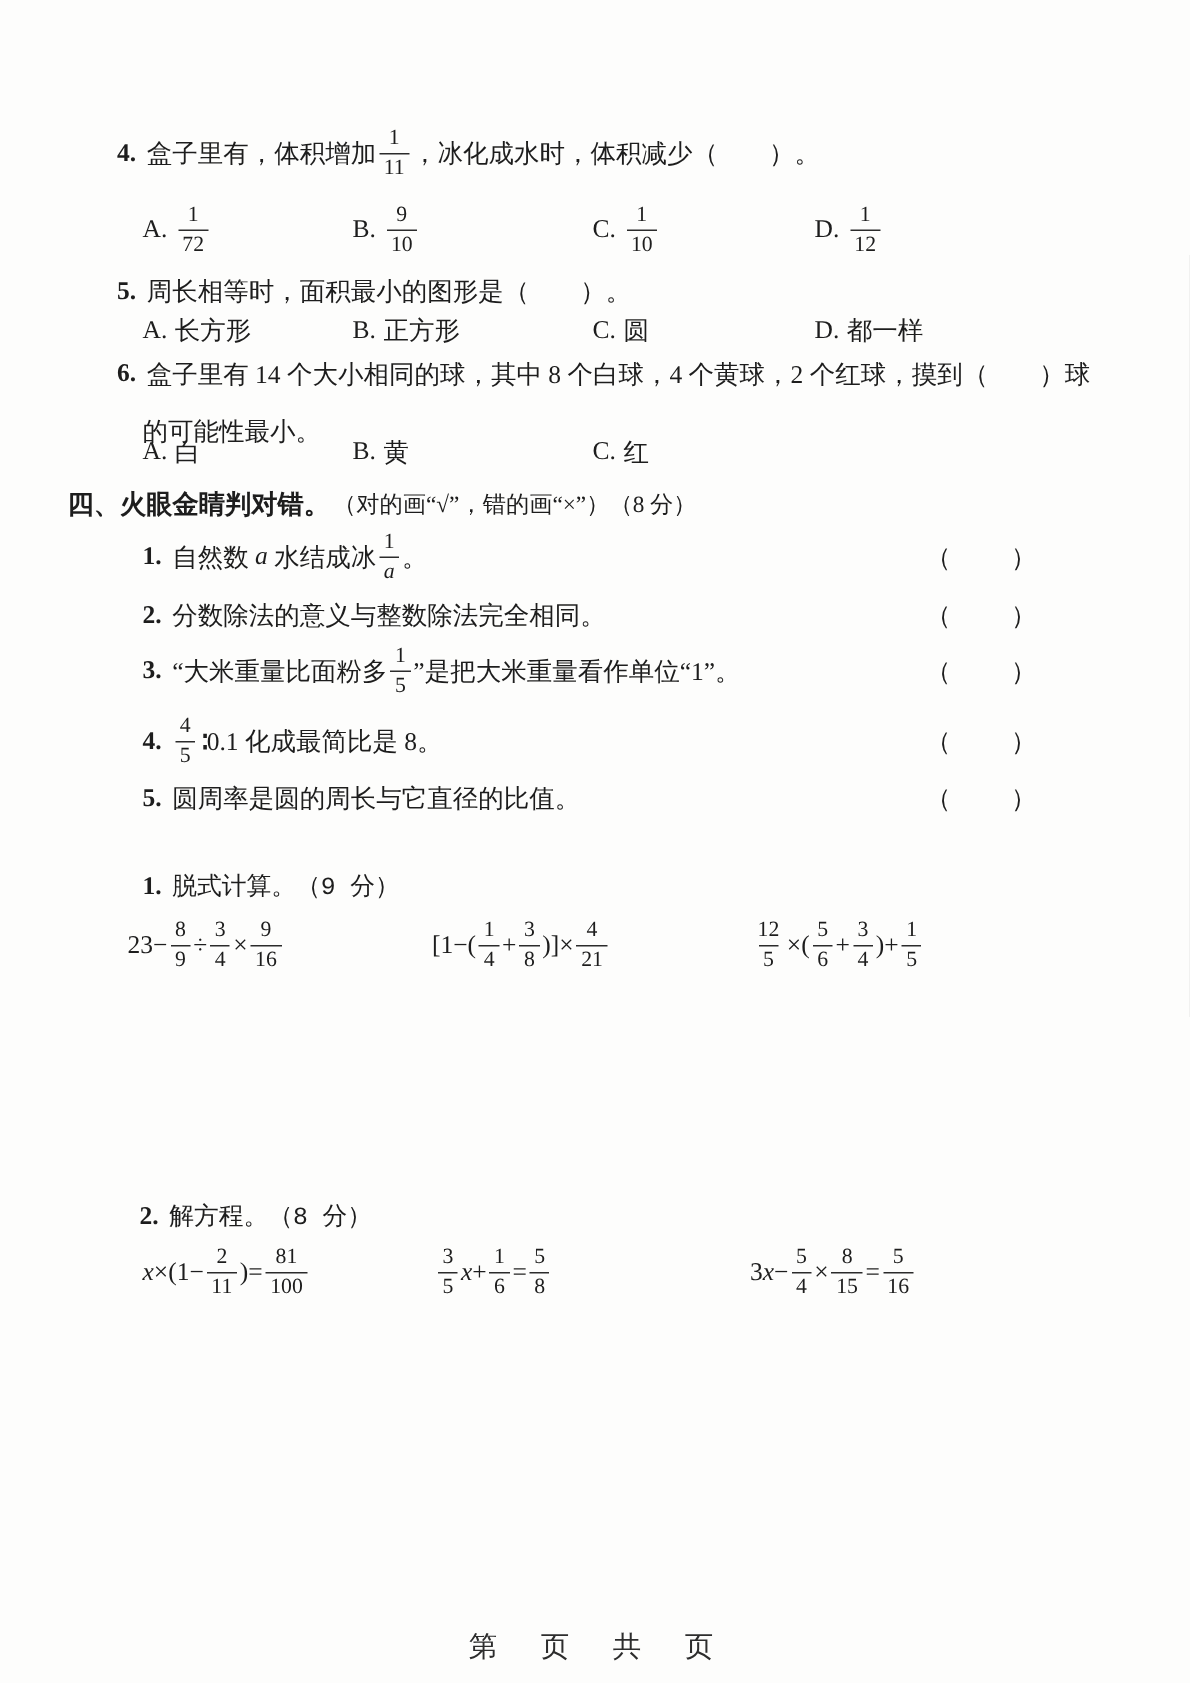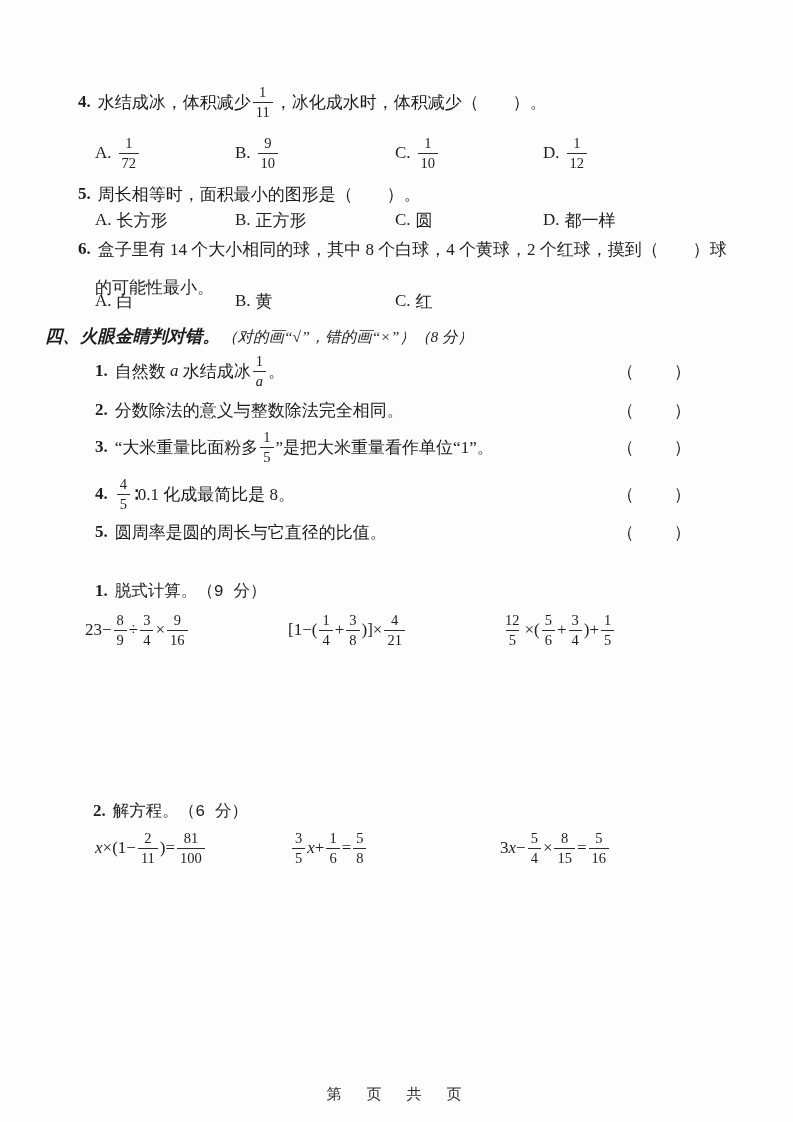--- a/index.html
+++ b/index.html
@@ -29,43 +29,43 @@
   .w1{width:140px;}
   .w2{width:160px;}
   .w3{width:148px;}
   .judge-row{
     position:absolute;left:95px;right:100px;
     display:flex;justify-content:space-between;align-items:center;
   }
   .bracket{white-space:pre;letter-spacing:2px;}
   .sec-title{
     font-family:"Liberation Sans","DejaVu Sans",sans-serif;
-    font-weight:bold;font-size:17.5px;display:flex;align-items:flex-end;font-style:italic;
+    font-weight:bold;font-size:17.5px;display:flex;align-items:center;
   }
   .sec-note{
     font-family:"Liberation Serif","DejaVu Serif",serif;
     font-weight:normal;font-size:15.5px;margin-left:2px;white-space:pre;
   }
   .sub-label{display:flex;align-items:baseline;}
   .sub-label .rest{font-size:16.5px;white-space:pre;font-family:Liberation Mono, monospace;}
   .footer{
     position:absolute;left:0;right:0;top:1085px;
     text-align:center;
     font-family:"Liberation Sans","DejaVu Sans",sans-serif;
-    font-size:15px;color:#2d2d2d;letter-spacing:5px;
+    font-size:19px;color:#2d2d2d;letter-spacing:5px;
   }
 </style>
 </head>
 <body>
 
 <div class="page">
 
   <div class="abs mathline" style="left:78px;top:80px;height:44px;">
     <span class="qnum">4.</span>
-    <span class="mathline" style="display:inline-flex"><span>水结成冰，体积减少</span><span class="frac"><span class="num">1</span><span class="den">11</span></span><span>，冰化成水时，体积减少（　　）。</span></span>
+    <span class="mathline" style="display:inline-flex"><span>盒子里有，体积增加</span><span class="frac"><span class="num">1</span><span class="den">11</span></span><span>，冰化成水时，体积减少（　　）。</span></span>
   </div>
 
   <div class="abs opt-row" style="left:95px;top:131px;height:44px;">
     <div class="opt w1">
       <span class="lab">A.</span>
       <span class="mathline">
           <span class="frac"><span class="num">1</span><span class="den">72</span></span>
         </span>
     </div>
     <div class="opt w2">
@@ -208,21 +208,21 @@
       <span>×(</span>
       <span class="frac"><span class="num">5</span><span class="den">6</span></span>
       <span>+</span>
       <span class="frac"><span class="num">3</span><span class="den">4</span></span>
       <span>)+</span>
       <span class="frac"><span class="num">1</span><span class="den">5</span></span>
     </div>
 
   <div class="abs sub-label" style="left:93px;top:800px;">
     <span class="qnum">2.</span>
-    <span class="rest">解方程。（6 分）</span>
+    <span class="rest">解方程。（8 分）</span>
   </div>
 
   <div class="abs mathline" style="left:95px;top:823px;height:50px;">
       <span class="it">x</span>
       <span>×(1−</span>
       <span class="frac"><span class="num">2</span><span class="den">11</span></span>
       <span>)=</span>
       <span class="frac"><span class="num">81</span><span class="den">100</span></span>
     </div>
   <div class="abs mathline" style="left:290px;top:823px;height:50px;">

